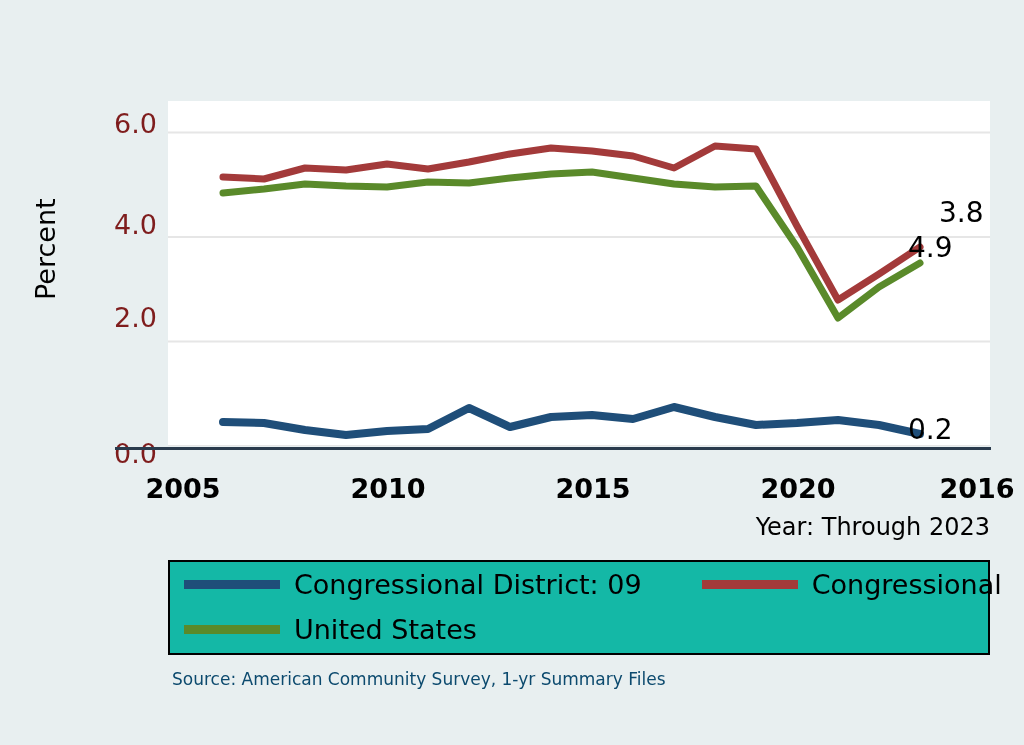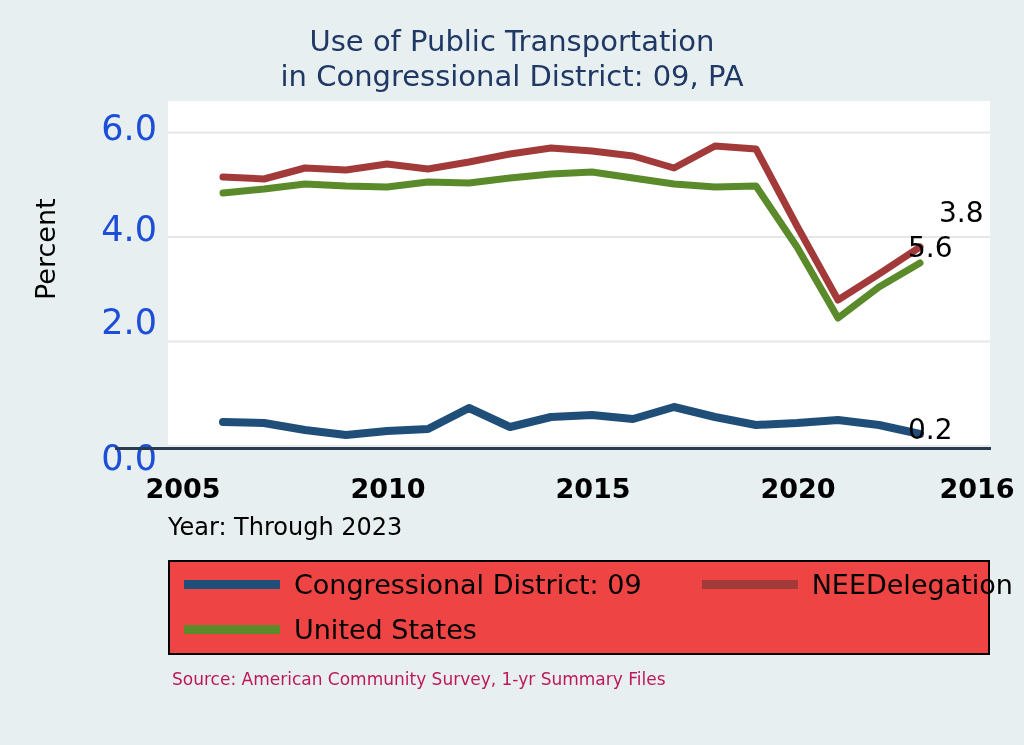--- a/index.html
+++ b/index.html
@@ -63,22 +63,22 @@
     left: 52px;
     top: 170px;
     width: 40px;
     height: 200px;
   }
   
   .ytick {
     position: absolute;
     right: 0;
     text-align: right;
-    font-size: 35px;
-    color: #1d4ed8;
+    font-size: 27px;
+    color: #7f1d1d;
     white-space: nowrap;
   }
   .ytick-wrap {
     position: absolute;
     left: 85px;
     top: 0;
     width: 72px;
     height: 745px;
   }
   
@@ -103,39 +103,39 @@
     font-size: 27px;
     color: #000;
     white-space: nowrap;
     transform: translateX(-50%);
   }
   .xaxis-title {
     position: absolute;
     top: 513px;
     left: 168px;
     width: 822px;
-    text-align: left;
+    text-align: right;
     font-size: 24px;
     color: #000;
   }
   
   .endlabel {
     position: absolute;
     font-size: 28px;
     color: #000;
     white-space: nowrap;
   }
   
   .legend {
     position: absolute;
     left: 168px;
     top: 560px;
     width: 822px;
     height: 95px;
-    background: #ef4444;
+    background: #14b8a6;
     border: 2px solid #000;
     box-sizing: border-box;
   }
   .legend-row {
     display: flex;
     align-items: center;
     height: 45px;
     padding-left: 14px;
     box-sizing: border-box;
   }
@@ -154,33 +154,29 @@
     color: #000;
     white-space: nowrap;
   }
   
   .footer {
     position: absolute;
     left: 172px;
     top: 668px;
     font-size: 17px;
     line-height: 23px;
-    color: #be185d;
+    color: #0c4a6e;
   }
   .footer-line { display: block; }
 </style>
 </head>
 <body>
 
 <div id="root">
 
-  <div class="title">
-    <span class="title-line">Use of Public Transportation</span>
-    <span class="title-line">in Congressional District: 09, PA</span>
-  </div>
 
   <div class="ylabel-wrap">
     <div class="ylabel">Percent</div>
   </div>
 
   <div class="ytick-wrap">
     <div class="ytick" style="top:438px">0.0</div>
     <div class="ytick" style="top:302px">2.0</div>
     <div class="ytick" style="top:209px">4.0</div>
     <div class="ytick" style="top:108px">6.0</div>
@@ -208,32 +204,32 @@
   <div class="xtick-wrap">
     <div class="xtick" style="left:183px">2005</div>
     <div class="xtick" style="left:388px">2010</div>
     <div class="xtick" style="left:593px">2015</div>
     <div class="xtick" style="left:798px">2020</div>
     <div class="xtick" style="left:977px">2016</div>
   </div>
   <div class="xaxis-title">Year: Through 2023</div>
 
   <div class="endlabel" style="left:908px; top:196px;margin-left:31px;">3.8</div>
-  <div class="endlabel" style="left:908px; top:231px;">5.6</div>
+  <div class="endlabel" style="left:908px; top:231px;">4.9</div>
   <div class="endlabel" style="left:908px; top:413px;">0.2</div>
 
   <div class="legend">
     <div class="legend-row">
       <div class="legend-item">
         <div class="legend-swatch" style="background:#1f4e79"></div>
         <div class="legend-label">Congressional District: 09</div>
       </div>
       <div class="legend-item" style="margin-left:60px">
         <div class="legend-swatch" style="background:#a33a3a"></div>
-        <div class="legend-label">NEEDelegation</div>
+        <div class="legend-label">Congressional</div>
       </div>
     </div>
     <div class="legend-row">
       <div class="legend-item">
         <div class="legend-swatch" style="background:#5a8a2a"></div>
         <div class="legend-label">United States</div>
       </div>
     </div>
   </div>
 

